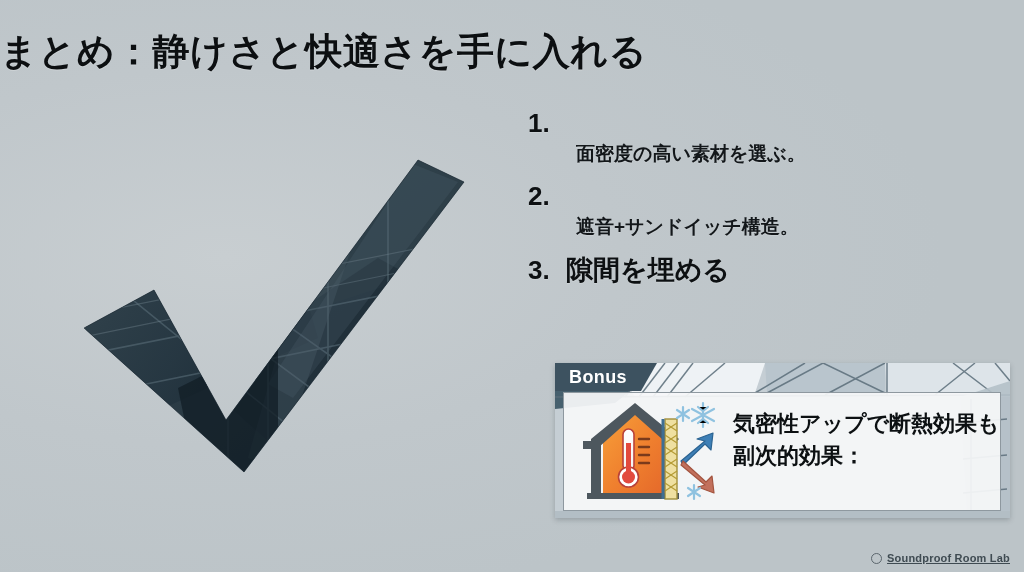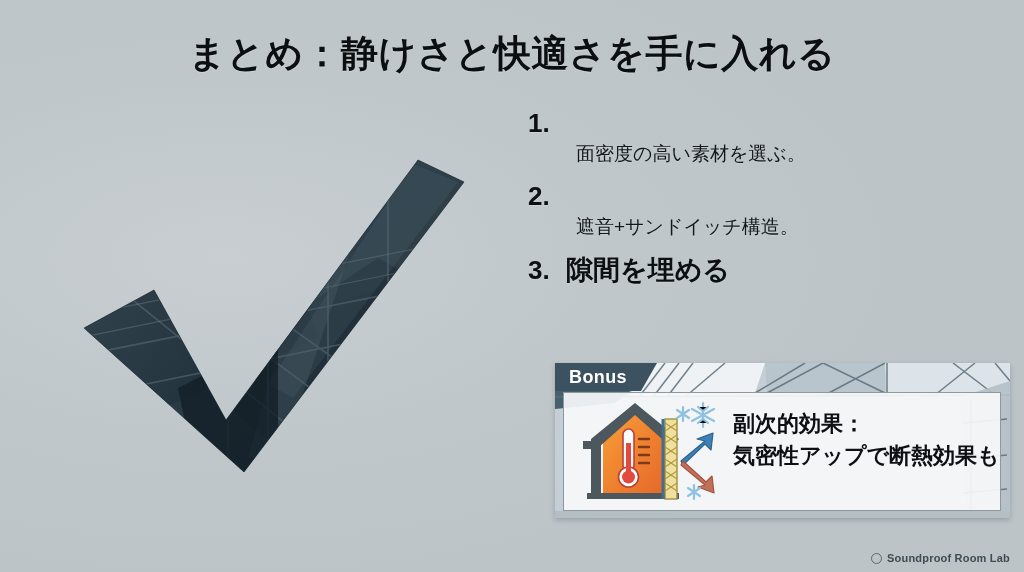--- a/index.html
+++ b/index.html
@@ -19,27 +19,28 @@
     background-image:
       radial-gradient(ellipse 70% 60% at 22% 45%, #c8ced1 0%, #c0c7cb 55%, #bcc4c8 100%);
   }
 
   
   .title {
     position: absolute;
     left: 0;
     top: 32px;
     width: 1024px;
-    text-align: center;
+    text-align: left;
     font-size: 37px;
     font-weight: bold;
     color: #0c0f11;
     letter-spacing: 0.5px;
     line-height: 1.2;
     text-shadow: 0 1px 0 rgba(255,255,255,0.22);
+    font-family: Liberation Mono, monospace;
   }
 
   
   .check-wrap {
     position: absolute;
     left: 78px;
     top: 138px;
     width: 392px;
     height: 348px;
   }
@@ -64,21 +65,21 @@
   }
   .li-num {
     width: 38px;
     flex: 0 0 38px;
     font-size: 26px;
   }
   .li-sub {
     margin-left: 48px;
     margin-top: 3px;
     font-size: 19px;
-    font-weight: normal;
+    font-weight: bold;
     color: #13171a;
     line-height: 1.25;
     text-shadow: 0 1px 0 rgba(255,255,255,0.16);
   }
 
   
   .bonus-card {
     position: absolute;
     left: 555px;
     top: 363px;
@@ -144,20 +145,21 @@
     position: absolute;
     right: 14px;
     bottom: 8px;
     display: flex;
     align-items: center;
     gap: 5px;
     font-size: 11px;
     font-weight: bold;
     color: #3f4b52;
     letter-spacing: 0.2px;
+    text-decoration: underline;
   }
   .copy-mark {
     width: 9px;
     height: 9px;
     border: 1.3px solid #5b666d;
     border-radius: 50%;
     display: inline-block;
   }
 </style>
 </head>
@@ -345,22 +347,22 @@
           <path d="M126 10 L126 34 M115 16 L137 28 M137 16 L115 28"></path>
           <path d="M121 14 L126 18 L131 14 M121 30 L126 26 L131 30"></path>
         </g>
         <g stroke="#8fc2e0" stroke-width="2.2" stroke-linecap="round">
           <path d="M117 92 L117 106 M111 95 L123 103 M123 95 L111 103"></path>
         </g>
       </svg>
     </div>
 
     <div class="bonus-text">
+      <div>気密性アップで断熱効果も</div>
       <div>副次的効果：</div>
-      <div>気密性アップで断熱効果も</div>
     </div>
 
   </div>
 
   <div class="footer">
     <span class="copy-mark"></span>
     <span>Soundproof Room Lab</span>
   </div>
 
 </div>

